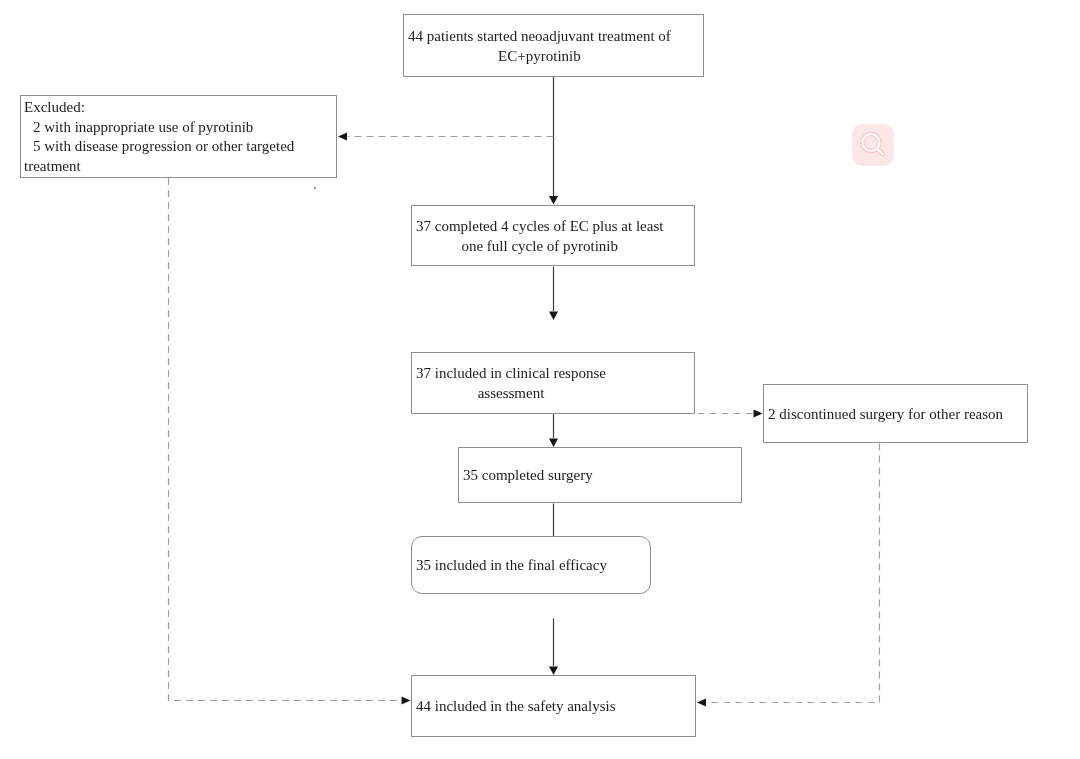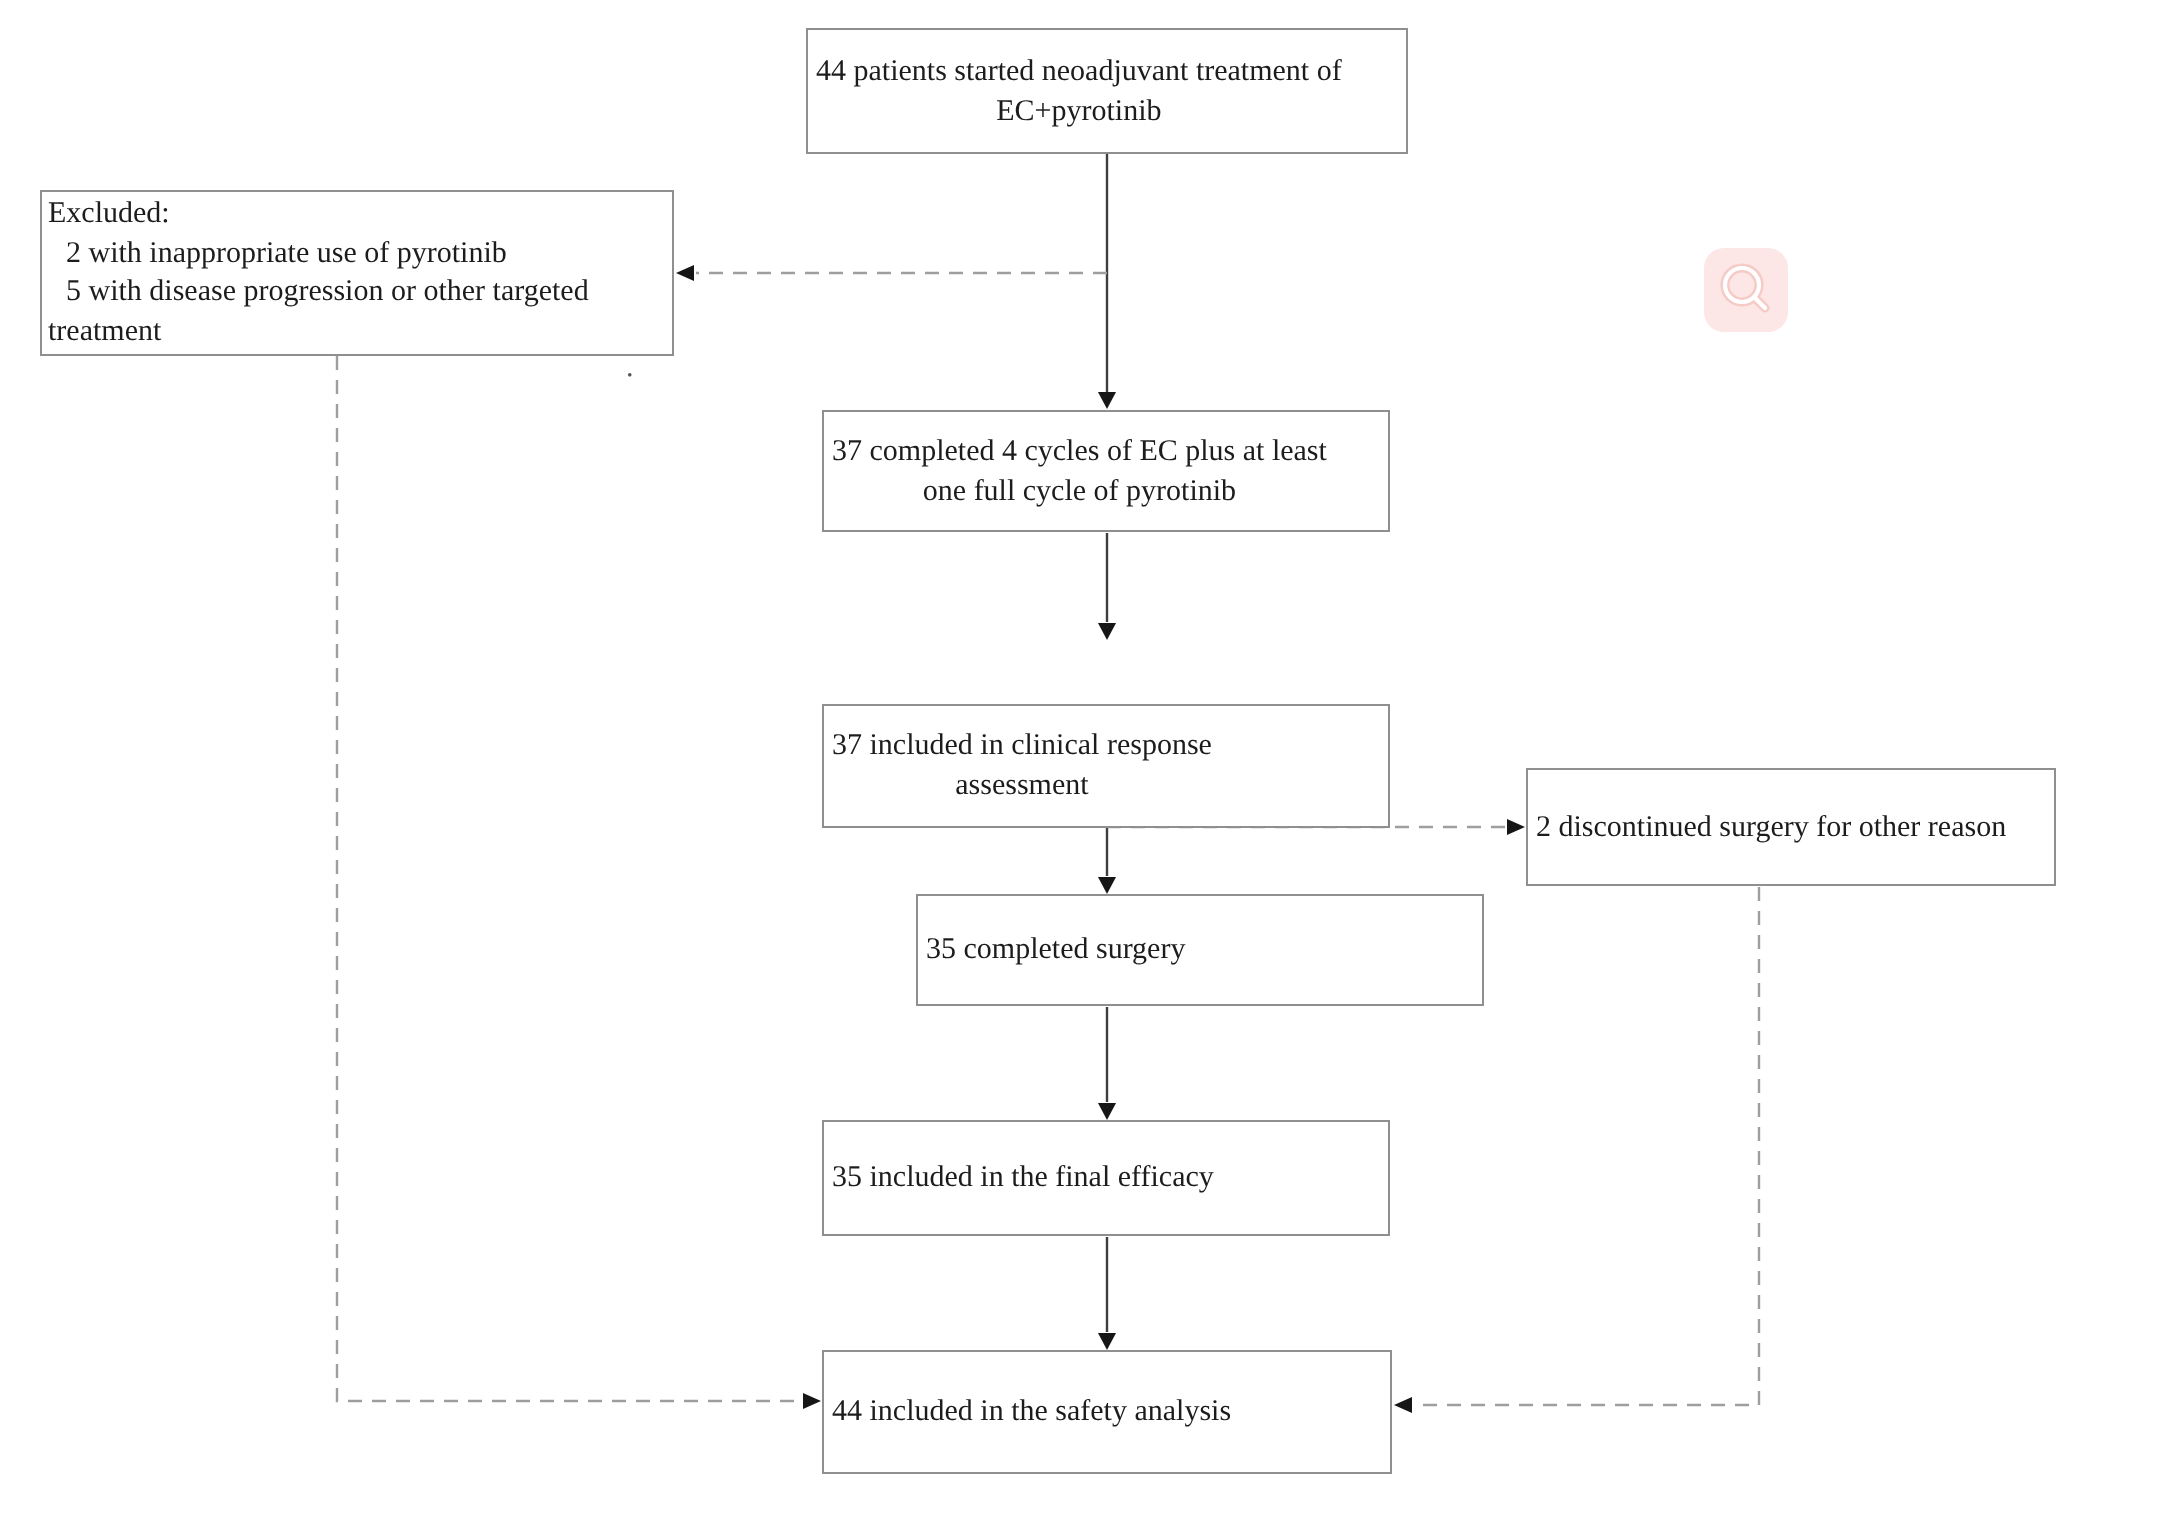--- a/index.html
+++ b/index.html
@@ -33,21 +33,21 @@
     justify-content: flex-start;
     text-align: center;
     white-space: pre-line;
     padding: 2px 4px;
   }
   .node-start        { left: 403px; top: 14px;  width: 301px; height: 63px; }
   .node-cycles       { left: 411px; top: 205px; width: 284px; height: 61px; }
   .node-clinical     { left: 411px; top: 320px; width: 284px; height: 62px; margin-top: 32px; }
   .node-discontinued { left: 763px; top: 384px; width: 265px; height: 59px; }
   .node-surgery      { left: 411px; top: 447px; width: 284px; height: 56px; margin-left: 47px; }
-  .node-efficacy     { left: 411px; top: 560px; width: 284px; height: 58px; }
+  .node-efficacy     { left: 411px; top: 536px; width: 240px; height: 58px; border-radius: 11px; }
   .node-safety       { left: 411px; top: 675px; width: 285px; height: 62px; }
 
   .node-excluded {
     position: absolute;
     left: 20px; top: 95px;
     width: 317px; height: 83px;
     box-sizing: border-box;
     border: 1px solid #8f8f8f;
     background: #ffffff;
     font-size: 15px;

